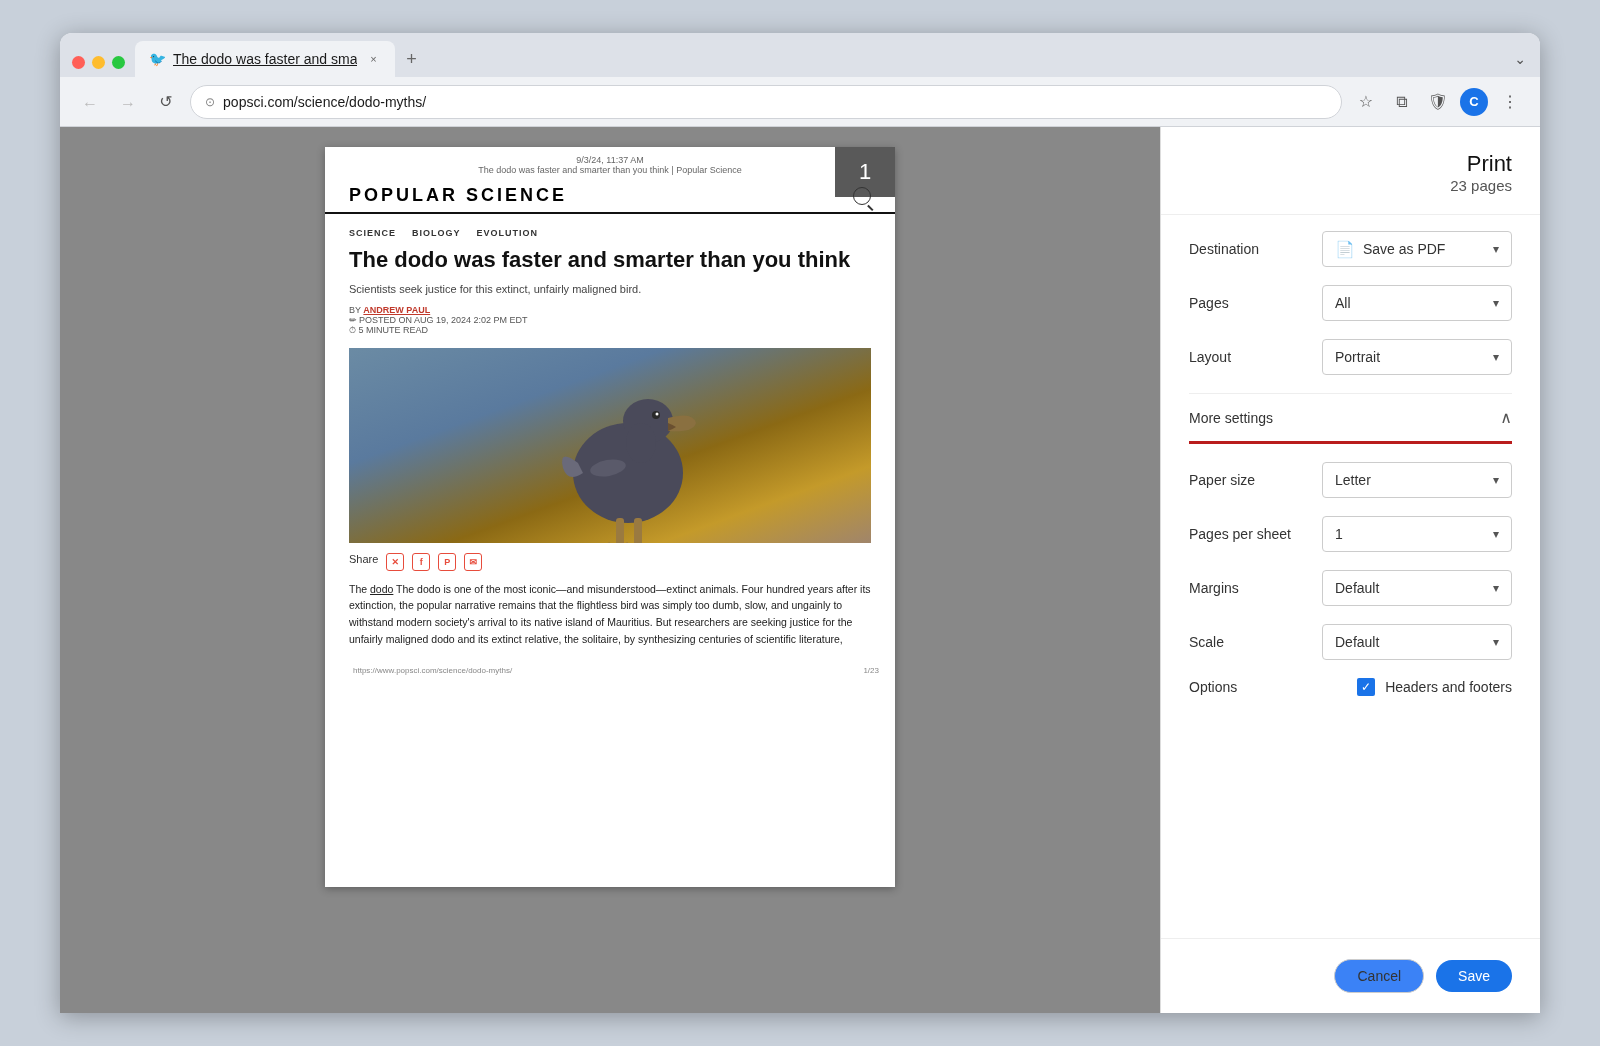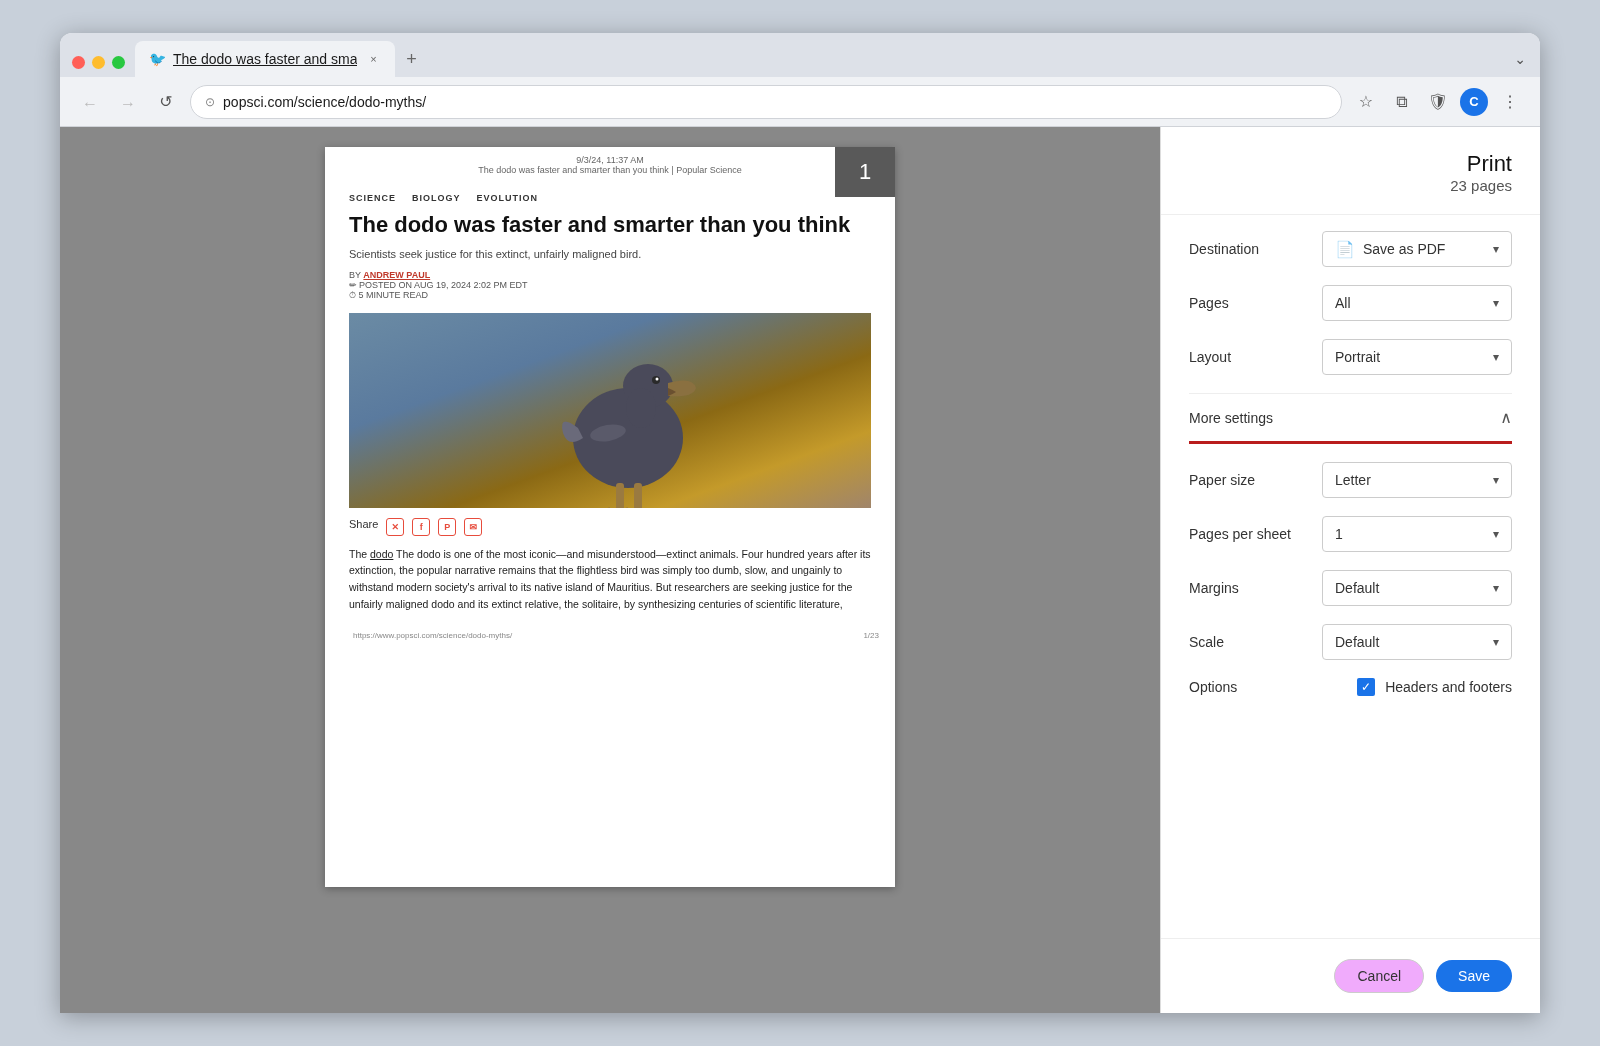--- a/index.html
+++ b/index.html
@@ -514,21 +514,21 @@
       gap: 12px;
       padding: 20px 28px;
       border-top: 1px solid #eee;
       margin-top: auto;
     }
 
     .btn-cancel {
       padding: 8px 22px;
       border: 1px solid #ccc;
       border-radius: 20px;
-      background: #f0abfc;
+      background: #3b82f6;
       font-size: 14px;
       color: #333;
       cursor: pointer;
     }
 
     .btn-save {
       padding: 8px 22px;
       border: none;
       border-radius: 20px;
       background: #1a73e8;
@@ -592,20 +592,24 @@
 
         <div class="page-num-overlay">
           <span>1</span>
         </div>
 
         <div class="article-header-bar">
           <span>9/3/24, 11:37 AM</span>
           <span>The dodo was faster and smarter than you think | Popular Science</span>
         </div>
 
+        <div class="article-site-header">
+          <span class="site-title">POPULAR SCIENCE</span>
+          <div class="search-icon-small"></div>
+        </div>
 
         <div class="article-cats">
           <span class="article-cat">SCIENCE</span>
           <span class="article-cat">BIOLOGY</span>
           <span class="article-cat">EVOLUTION</span>
         </div>
 
         <div class="article-title">The dodo was faster and smarter than you think</div>
 
         <div class="article-subtitle">Scientists seek justice for this extinct, unfairly maligned bird.</div>

